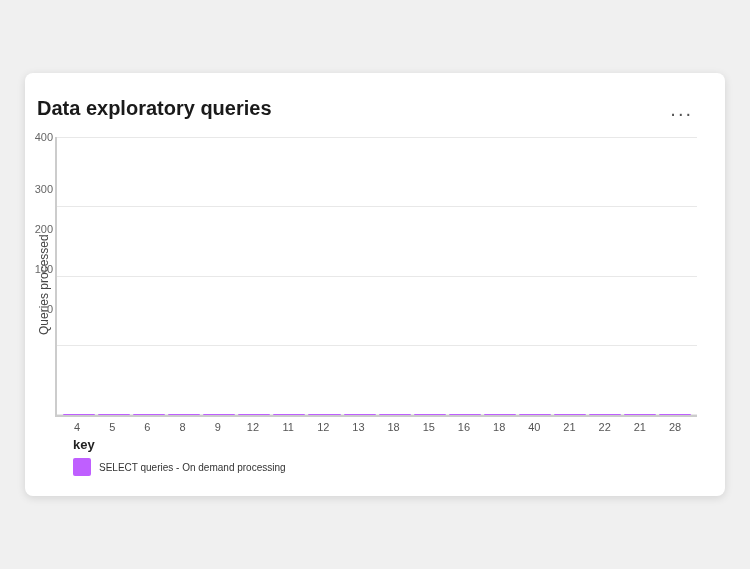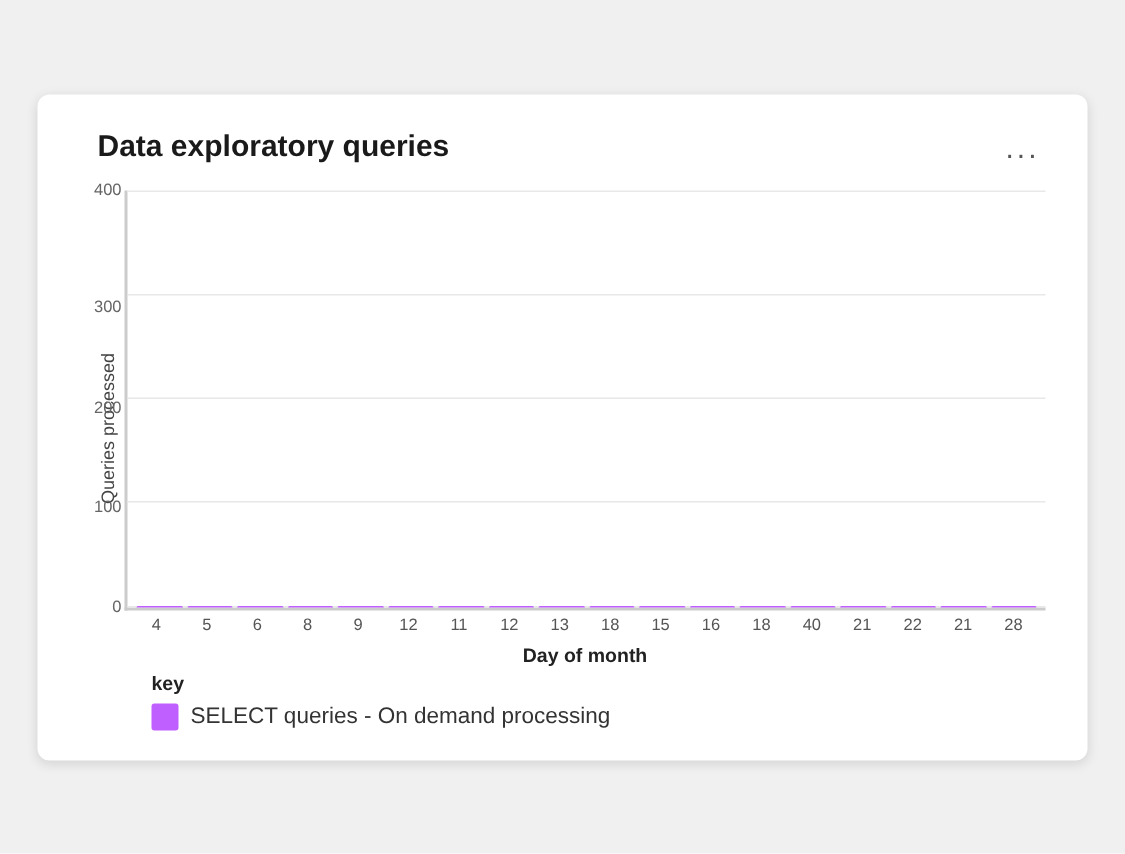--- a/index.html
+++ b/index.html
@@ -9,21 +9,21 @@
       justify-content: center;
       align-items: center;
       min-height: 100vh;
       font-family: 'Segoe UI', Arial, sans-serif;
     }
     .card {
       background: #fff;
       border-radius: 8px;
       box-shadow: 0 2px 8px rgba(0,0,0,0.12);
       width: 700px;
-      padding: 24px 28px 20px 40px;
+      padding: 24px 28px 20px 12px;
       position: relative;
     }
     .card-header {
       display: flex;
       justify-content: space-between;
       align-items: flex-start;
       margin-bottom: 16px;
     }
     .card-title {
       font-size: 20px;
@@ -81,23 +81,23 @@
       border-top: 1px solid #e8e8e8;
       width: 100%;
     }
     .y-ticks {
       position: absolute;
       left: -32px;
       top: 0;
       bottom: 0;
       display: flex;
       flex-direction: column;
-      justify-content: space-between;
       font-size: 11px;
       color: #666;
+      gap: 28px;
     }
     .y-tick {
       text-align: right;
       width: 28px;
       transform: translateY(50%);
     }
     .y-tick:first-child { transform: translateY(-50%); }
     .bars-row {
       position: absolute;
       bottom: 0;
@@ -156,21 +156,21 @@
       gap: 8px;
     }
     .legend-swatch {
       width: 18px;
       height: 18px;
       background: #bf5fff;
       border-radius: 2px;
       flex-shrink: 0;
     }
     .legend-label {
-      font-size: 15px;
+      font-size: 10px;
       color: #333;
     }
   </style>
 </head>
 <body>
 
 <div class="card">
   <div class="card-header">
     <span class="card-title">Data exploratory queries</span>
     <span class="more-btn">...</span>
@@ -268,21 +268,20 @@
           <div class="x-label">18</div>
           <div class="x-label">15</div>
           <div class="x-label">16</div>
           <div class="x-label">18</div>
           <div class="x-label">40</div>
           <div class="x-label">21</div>
           <div class="x-label">22</div>
           <div class="x-label">21</div>
           <div class="x-label">28</div>
         </div>
-      <div class="x-axis-title">Day of month</div>
     </div>
   </div>
 
   <div class="legend">
     <div class="legend-title">key</div>
     <div class="legend-item">
       <div class="legend-swatch"></div>
       <span class="legend-label">SELECT queries - On demand processing</span>
     </div>
   </div>

